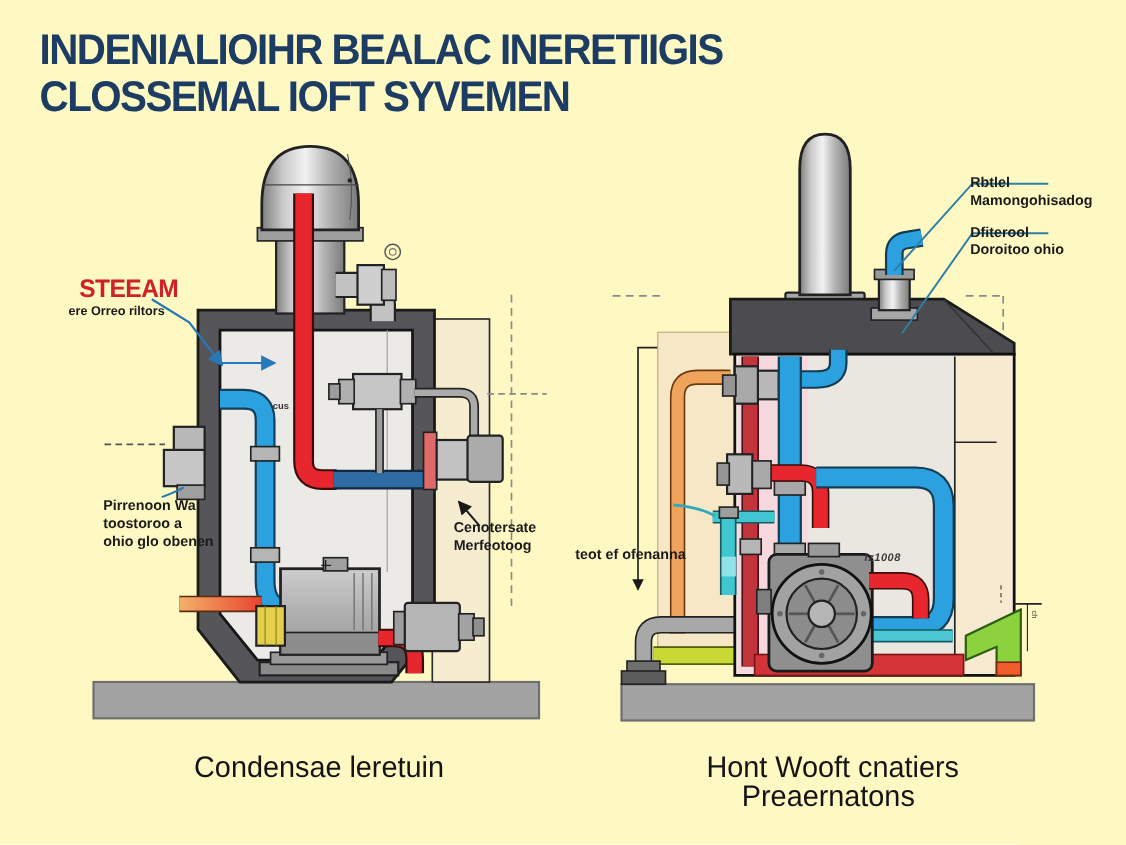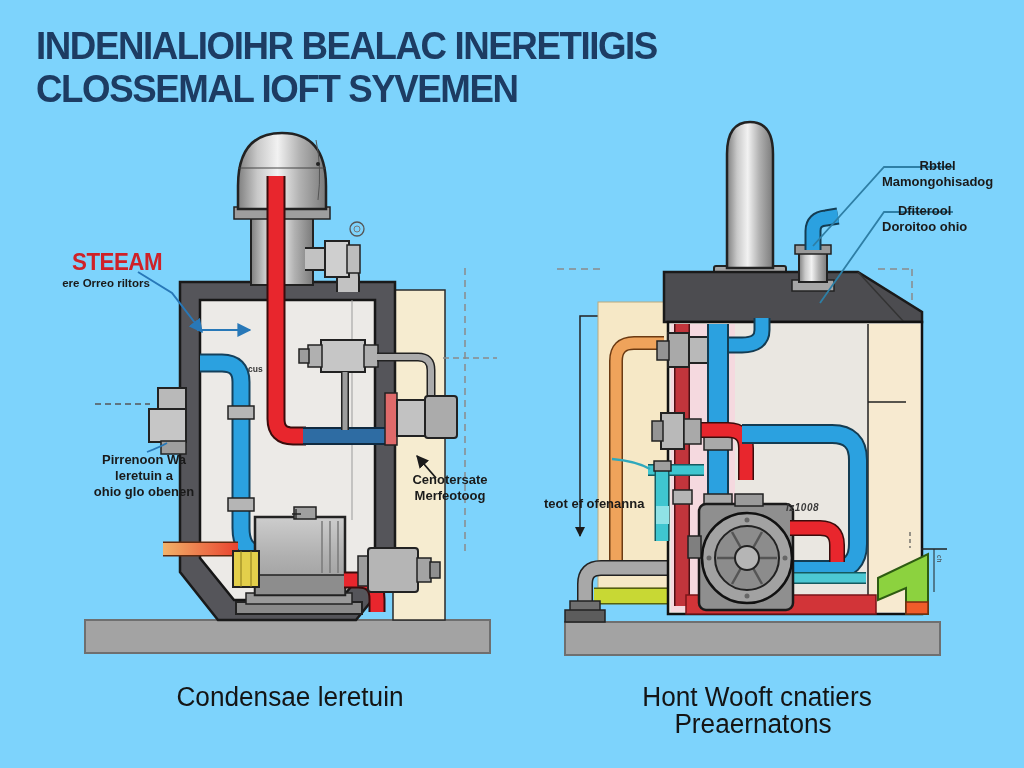--- a/index.html
+++ b/index.html
@@ -1,26 +1,26 @@
 <!DOCTYPE html>
 <html><head>
 <meta charset="utf-8">
 <style>
   html,body{margin:0;padding:0;background:#ffffff;}
-  .canvas{position:relative;width:1024px;height:768px;background:#7dd3fc;overflow:hidden;
+  .canvas{position:relative;width:1024px;height:768px;background:#fef9c3;overflow:hidden;
           font-family:"Liberation Sans",sans-serif;}
   .canvas svg{position:absolute;left:0;top:0;}
   .lbl{position:absolute;color:#1a1a1a;white-space:nowrap;}
   .title{font-weight:700;color:#1d3c63;font-size:39px;letter-spacing:-1.5px;
          transform:scaleX(0.94);transform-origin:left top;}
   .steam{color:#cf2127;font-weight:700;font-size:23px;letter-spacing:-0.5px;
          transform:scaleX(0.97);transform-origin:left top;}
-  .callout{font-weight:700;font-size:13px;line-height:16px;text-align:center;}
+  .callout{font-weight:700;font-size:13px;line-height:16px;}
   .callout-sm{font-weight:700;font-size:12.5px;line-height:16px;}
-  .center{transform:translateX(-50%);text-align:center;}
+  .center{transform:translateX(-50%);text-align:left;}
   .caption{font-size:27px;color:#141414;font-weight:400;
            transform:translateX(-50%) scaleX(0.97);text-align:center;}
   .tiny{font-size:8.5px;font-weight:700;color:#333;text-align:center;}
   .tag{font-size:10px;font-weight:700;color:#3a3a3a;letter-spacing:0.5px;font-style:italic;}
   .dimtxt{font-size:7px;color:#444;writing-mode:vertical-rl;}
 </style>
 </head>
 <body>
 
 <div class="canvas">
@@ -318,21 +318,21 @@
 </svg>
 
 <div class="lbl title" style="left:36px;top:24px">INDENIALIOIHR BEALAC INERETIIGIS</div>
 <div class="lbl title" style="left:36px;top:67px">CLOSSEMAL IOFT SYVEMEN</div>
 
 <div class="lbl steam" style="left:72px;top:249px">STEEAM</div>
 <div class="lbl center" style="left:106px;top:277px;font-size:11.5px;font-weight:700">ere Orreo riltors</div>
 
 <div class="lbl callout center" style="left:144px;top:452px">
   <div>Pirrenoon Wa</div>
-  <div>leretuin a</div>
+  <div>toostoroo a</div>
   <div>ohio glo obenen</div>
 </div>
 
 <div class="lbl callout center" style="left:450px;top:472px">
   <div>Cenotersate</div>
   <div>Merfeotoog</div>
 </div>
 
 <div class="lbl tiny" style="left:248px;top:364px">cus</div>
 
@@ -341,21 +341,21 @@
 <div class="lbl callout" style="left:882px;top:158px">
   <div>Rbtlel</div>
   <div>Mamongohisadog</div>
 </div>
 
 <div class="lbl callout" style="left:882px;top:203px">
   <div>Dfiterool</div>
   <div>Doroitoo ohio</div>
 </div>
 
-<div class="lbl callout" style="left:544px;top:496px">teot ef ofenanna</div>
+<div class="lbl callout" style="left:523px;top:496px">teot ef ofenanna</div>
 
 <div class="lbl tag" style="left:786px;top:502px">Iz1008</div>
 <div class="lbl dimtxt" style="left:936px;top:555px">ch</div>
 
 <div class="lbl caption" style="left:757px;top:682px">Hont Wooft cnatiers</div>
 <div class="lbl caption" style="left:753px;top:709px">Preaernatons</div>
 
 </div>
 
 </body></html>

